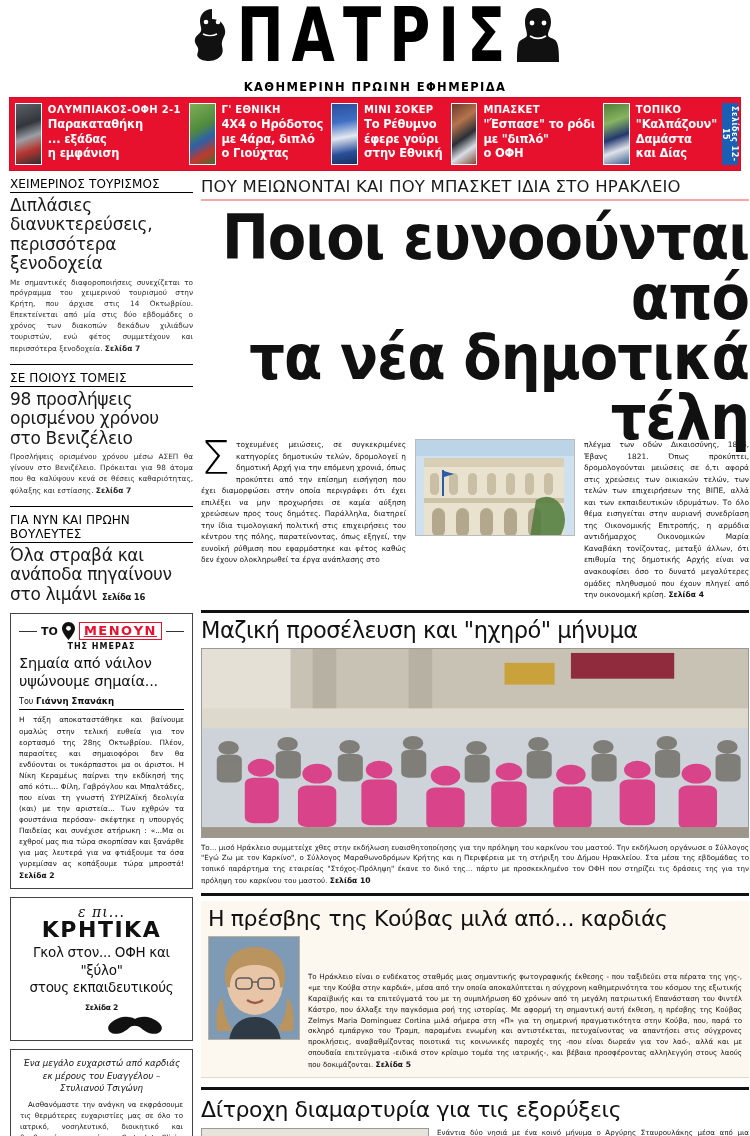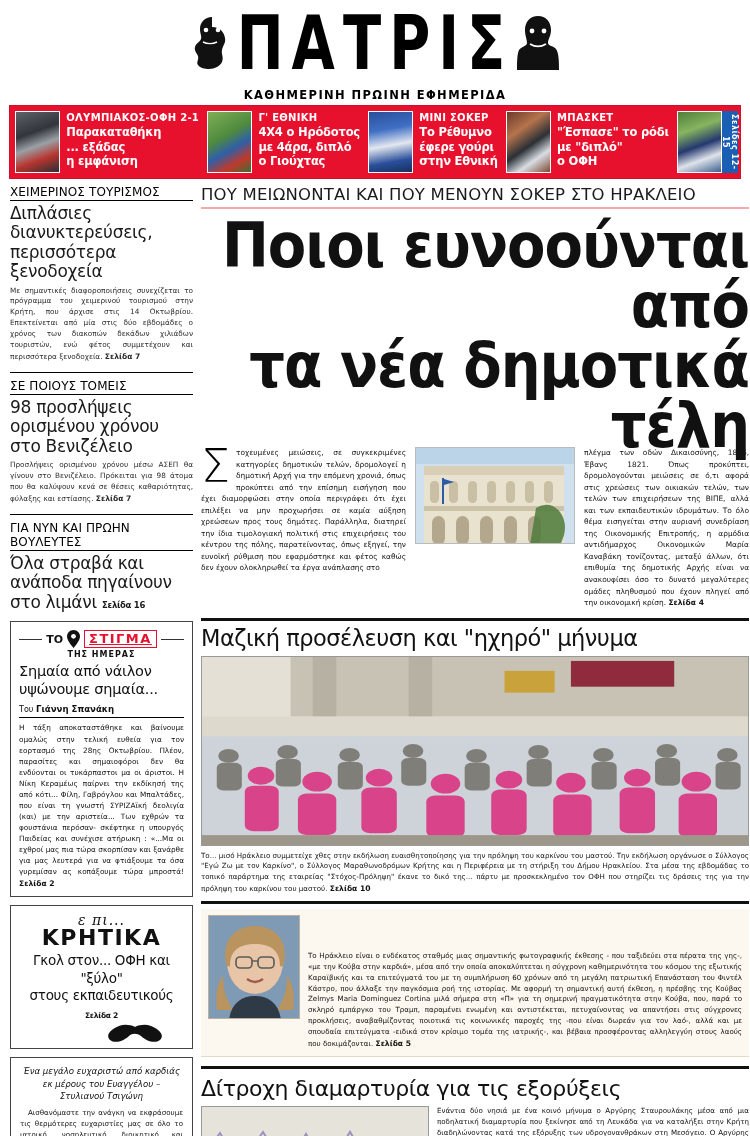--- a/index.html
+++ b/index.html
@@ -9,21 +9,21 @@
     background:#ffffff;
     font-family:"DejaVu Sans", sans-serif;
     color:#111;
     overflow:hidden;
     position:relative;
   }
   .page { width:750px; height:1136px; position:relative; padding:0 10px; }
 
   
   .masthead { position:relative; height:92px; }
-  .mast-logo-row { display:flex; align-items:center; justify-content:center; height:68px; gap:2px; padding-top:2px;margin-top:8px;}
+  .mast-logo-row { display:flex; align-items:center; justify-content:center; height:68px; gap:2px; padding-top:2px;}
   .mast-title {
     font-family:"DejaVu Sans", sans-serif;
     font-weight:bold; font-size:56px; letter-spacing:8px;
     line-height:1; color:#000;
     transform:scaleY(1.35); transform-origin:center;
   }
   .mast-face { width:46px; height:58px; }
   .mast-sub {
     text-align:center; font-weight:bold; font-size:11.5px;
     letter-spacing:1.4px; margin-top:12px; color:#000;
@@ -240,20 +240,26 @@
       </div>
     <div class="sp-text">
       <div class="sp-kicker">ΜΠΑΣΚΕΤ</div>
       <div class="sp-line">"Έσπασε" το ρόδι</div>
       <div class="sp-line">με "διπλό"</div>
       <div class="sp-line">ο ΟΦΗ</div>
     </div>
     <div class="sp-photo">
         <span class="ph ph5"></span>
       </div>
+    <div class="sp-text">
+      <div class="sp-kicker">ΤΟΠΙΚΟ</div>
+      <div class="sp-line">"Καλπάζουν"</div>
+      <div class="sp-line">Δαμάστα</div>
+      <div class="sp-line">και Δίας</div>
+    </div>
     <div class="sp-side">Σελίδες 12-15</div>
   </div>
 
   <div class="grid">
 
     <div class="col-left">
 
       <div class="brief">
         <span class="brief-kicker">ΧΕΙΜΕΡΙΝΟΣ ΤΟΥΡΙΣΜΟΣ</span>
         <div class="brief-head">Διπλάσιες διανυκτερεύσεις, περισσότερα ξενοδοχεία</div>
@@ -285,21 +291,21 @@
       <div class="stigma-box">
         <div class="stigma-top">
           <span class="stigma-dashl"></span>
           <span class="stigma-to">ΤΟ</span>
           <span class="pin">
             <svg viewBox="0 0 13 18" width="13" height="18">
               <path d="M6.5 0C2.9 0 0 2.9 0 6.5 0 11 6.5 18 6.5 18S13 11 13 6.5C13 2.9 10.1 0 6.5 0z" fill="#111"></path>
               <circle cx="6.5" cy="6.3" r="2.4" fill="#fff"></circle>
             </svg>
           </span>
-          <span class="stigma-word">ΣΤΙΓΜΑ</span>
+          <span class="stigma-word">ΜΕΝΟΥΝ</span>
           <span class="stigma-dashr"></span>
         </div>
         <div class="stigma-sub">ΤΗΣ ΗΜΕΡΑΣ</div>
         <div class="stigma-head">Σημαία από νάιλον υψώνουμε σημαία...</div>
         <div class="stigma-by">
           <span>Του</span>
           <b>Γιάννη Σπανάκη</b>
         </div>
         <div class="stigma-body">
           <span>Η τάξη αποκαταστάθηκε και βαίνουμε ομαλώς στην τελική ευθεία για τον εορτασμό της 28ης Οκτωβρίου. Πλέον, παρασίτες και σημαιοφόροι δεν θα ενδύονται οι τυκάρπαστοι μα οι άριστοι. Η Νίκη Κεραμέως παίρνει την εκδίκησή της από κότι... Φίλη, Γαβρόγλου και Μπαλτάδες, που είναι τη γνωστή ΣΥΡΙΖΑϊκή δεολιγία (και) με την αριστεία... Των εχθρών τα φουστάνια περόσαν- σκέφτηκε η υπουργός Παιδείας και συνέχισε ατήρωκη : «...Μα οι εχθροί μας πια τώρα σκορπίσαν και ξανάρθε για μας λευτερά για να φτιάξουμε τα όσα γυρεμίσαν ας κοπάξουμε τώρα μπροστά!</span>
@@ -328,21 +334,21 @@
           <p>Αισθανόμαστε την ανάγκη να εκφράσουμε τις θερμότερες ευχαριστίες μας σε όλο το ιατρικό, νοσηλευτικό, διοικητικό και βοηθητικό προσωπικό του Creta InterClinic, στο οποίο νοσηλεύτηκε ο νοσηλευτεί σε ποικίλα χρονικά διαστήματα ο Ευάγγελος – Στυλιανός Τσιγώνης.</p>
 
         </div>
 
       </div>
     </div>
 
     <div class="col-mid">
 
       <div>
-        <div class="lead-kicker">ΠΟΥ ΜΕΙΩΝΟΝΤΑΙ ΚΑΙ ΠΟΥ ΜΕΝΟΥΝ ΣΟΚΕΡ ΣΤΟ ΗΡΑΚΛΕΙΟ</div>
+        <div class="lead-kicker">ΠΟΥ ΜΕΙΩΝΟΝΤΑΙ ΚΑΙ ΠΟΥ ΜΠΑΣΚΕΤ ΙΔΙΑ ΣΤΟ ΗΡΑΚΛΕΙΟ</div>
         <div class="lead-head">
           <span class="l1">Ποιοι ευνοούνται από</span>
           <span class="l2">τα νέα δημοτικά τέλη</span>
         </div>
         <div class="lead-body">
           <div class="lb-col a">
             <span class="dropcap">Σ</span>
             <span>τοχευμένες μειώσεις, σε συγκεκριμένες κατηγορίες δημοτικών τελών, δρομολογεί η δημοτική Αρχή για την επόμενη χρονιά, όπως προκύπτει από την επίσημη εισήγηση που έχει διαμορφώσει στην οποία περιγράφει ότι έχει επιλέξει να μην προχωρήσει σε καμία αύξηση χρεώσεων προς τους δημότες. Παράλληλα, διατηρεί την ίδια τιμολογιακή πολιτική στις επιχειρήσεις του κέντρου της πόλης, παρατείνοντας, όπως εξηγεί, την ευνοϊκή ρύθμιση που εφαρμόστηκε και φέτος καθώς δεν έχουν ολοκληρωθεί τα έργα ανάπλασης στο</span>
           </div>
           <div class="lead-photo">
@@ -435,20 +441,21 @@
           </svg>
         </div>
         <div class="m2-cap">
           <span>Το... μισό Ηράκλειο συμμετείχε χθες στην εκδήλωση ευαισθητοποίησης για την πρόληψη του καρκίνου του μαστού. Την εκδήλωση οργάνωσε ο Σύλλογος "Εγώ Ζω με τον Καρκίνο", ο Σύλλογος Μαραθωνοδρόμων Κρήτης και η Περιφέρεια με τη στήριξη του Δήμου Ηρακλείου. Στα μέσα της εβδομάδας το τοπικό παράρτημα της εταιρείας "Στόχος-Πρόληψη" έκανε το δικό της... πάρτυ με προσκεκλημένο τον ΟΦΗ που στηρίζει τις δράσεις της για την πρόληψη του καρκίνου του μαστού.</span>
           <span class="pg">Σελίδα 10</span>
         </div>
         <div class="rule2"></div>
       </div>
 
       <div class="m3">
+        <div class="m3-head">Η πρέσβης της Κούβας μιλά από... καρδιάς</div>
         <div class="m3-row">
           <div class="m3-photo">
             <svg viewBox="0 0 92 104" width="92" height="104" style="position:absolute;inset:0;">
               <rect width="92" height="104" fill="#7e9ab5"></rect>
               <ellipse cx="46" cy="46" rx="28" ry="32" fill="#e8c5a6"></ellipse>
               <path d="M16 40c0-20 13-30 30-30s30 10 30 30c0 8-3 12-5 10 0-16-10-22-25-22s-25 6-25 22c-2 2-5-2-5-10z" fill="#b9945f"></path>
               <path d="M14 60c0 18 6 28 10 34H8c-2-14 0-28 6-34z" fill="#b9945f"></path>
               <path d="M78 60c0 18-6 28-10 34h16c2-14 0-28-6-34z" fill="#b9945f"></path>
               <rect x="27" y="41" width="16" height="11" rx="4" fill="none" stroke="#5a5a5a" stroke-width="1.6"></rect>
               <rect x="49" y="41" width="16" height="11" rx="4" fill="none" stroke="#5a5a5a" stroke-width="1.6"></rect>

